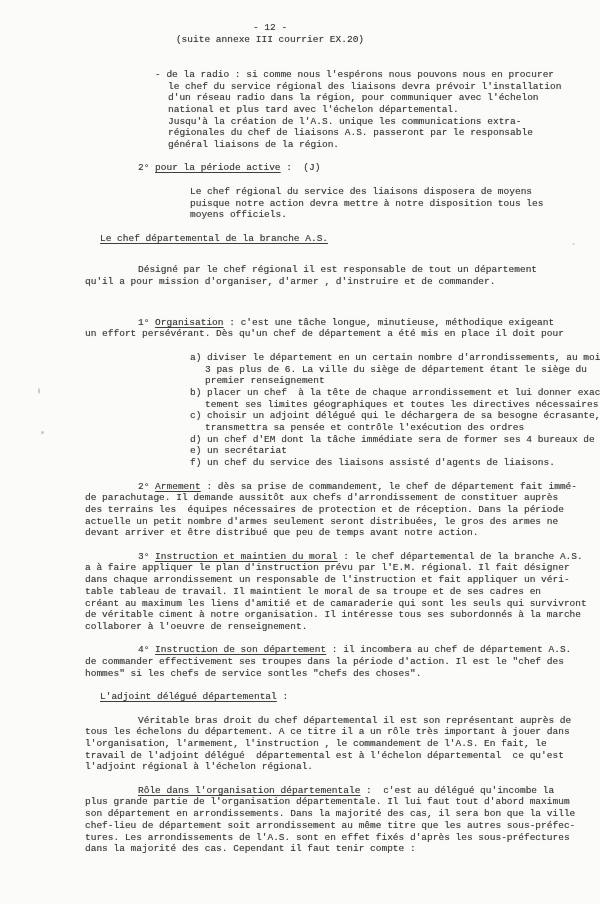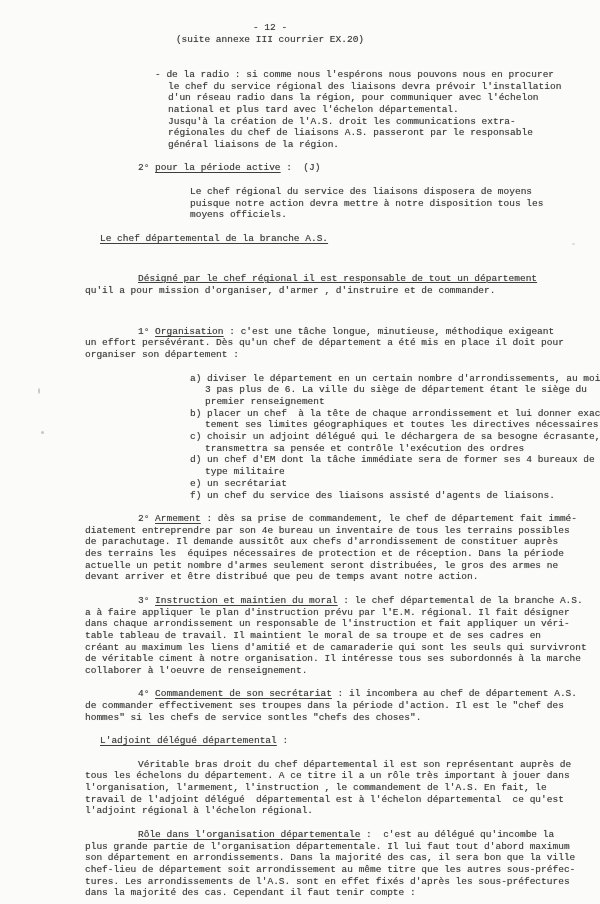--- a/index.html
+++ b/index.html
@@ -43,58 +43,55 @@
 <div class="page">
 
   <div class="line ic">- 12 -</div>
   <div class="line ic">(suite annexe III courrier EX.20)</div>
 
   <div id="doc-body">
       <div class="line i3" style="margin-top: 23.4px;"><span>- de la radio : si comme nous l'espérons nous pouvons nous en procurer</span></div>
       <div class="line i4"><span>le chef du service régional des liaisons devra prévoir l'installation</span></div>
       <div class="line i4"><span>d'un réseau radio dans la région, pour communiquer avec l'échelon</span></div>
       <div class="line i4"><span>national et plus tard avec l'échelon départemental.</span></div>
-      <div class="line i4"><span>Jusqu'à la création de l'A.S. droit les communications extra-</span></div>
+      <div class="line i4"><span>Jusqu'à la création de l'A.S. unique les communications extra-</span></div>
       <div class="line i4"><span>régionales du chef de liaisons A.S. passeront par le responsable</span></div>
       <div class="line i4"><span>général liaisons de la région.</span></div>
       <div class="line i2" style="margin-top: 11.7px;"><span>2° </span><span class="u">pour la période active</span><span> :  (J)</span></div>
       <div class="line i5" style="margin-top: 11.7px;"><span>Le chef régional du service des liaisons disposera de moyens</span></div>
       <div class="line i5"><span>puisque notre action devra mettre à notre disposition tous les</span></div>
       <div class="line i5"><span>moyens officiels.</span></div>
       <div class="line i1" style="margin-top: 11.7px;"><span class="u">Le chef départemental de la branche A.S.</span></div>
-      <div class="line i2" style="margin-top: 29px; text-decoration: underline;"><span>Désigné par le chef régional il est responsable de tout un département</span></div>
+      <div class="line i2" style="margin-top: 20px;"><span>Désigné par le chef régional il est responsable de tout un département</span></div>
       <div class="line i0"><span>qu'il a pour mission d'organiser, d'armer , d'instruire et de commander.</span></div>
       <div class="line i2" style="margin-top: 29px;"><span>1° </span><span class="u">Organisation</span><span> : c'est une tâche longue, minutieuse, méthodique exigeant</span></div>
       <div class="line i0"><span>un effort persévérant. Dès qu'un chef de département a été mis en place il doit pour</span></div>
-      <div class="line i0"><span>organiser son département :</span></div>
       <div class="line i5" style="margin-top: 11.7px;"><span>a) diviser le département en un certain nombre d'arrondissements, au moins</span></div>
       <div class="line i6"><span>3 pas plus de 6. La ville du siège de département étant le siège du</span></div>
       <div class="line i6"><span>premier renseignement</span></div>
       <div class="line i5"><span>b) placer un chef  à la tête de chaque arrondissement et lui donner exac-</span></div>
       <div class="line i6"><span>tement ses limites géographiques et toutes les directives nécessaires</span></div>
       <div class="line i5"><span>c) choisir un adjoint délégué qui le déchargera de sa besogne écrasante,</span></div>
       <div class="line i6"><span>transmettra sa pensée et contrôle l'exécution des ordres</span></div>
       <div class="line i5"><span>d) un chef d'EM dont la tâche immédiate sera de former ses 4 bureaux de</span></div>
-      <div class="line i6"><span>type militaire</span></div>
       <div class="line i5"><span>e) un secrétariat</span></div>
       <div class="line i5"><span>f) un chef du service des liaisons assisté d'agents de liaisons.</span></div>
       <div class="line i2" style="margin-top: 11.7px;"><span>2° </span><span class="u">Armement</span><span> : dès sa prise de commandement, le chef de département fait immé-</span></div>
-      <div class="line i0"><span>diatement entreprendre par son 4e bureau un inventaire de tous les terrains possibles</span></div>
       <div class="line i0"><span>de parachutage. Il demande aussitôt aux chefs d'arrondissement de constituer auprès</span></div>
       <div class="line i0"><span>des terrains les  équipes nécessaires de protection et de réception. Dans la période</span></div>
       <div class="line i0"><span>actuelle un petit nombre d'armes seulement seront distribuées, le gros des armes ne</span></div>
       <div class="line i0"><span>devant arriver et être distribué que peu de temps avant notre action.</span></div>
       <div class="line i2" style="margin-top: 11.7px;"><span>3° </span><span class="u">Instruction et maintien du moral</span><span> : le chef départemental de la branche A.S.</span></div>
       <div class="line i0"><span>a à faire appliquer le plan d'instruction prévu par l'E.M. régional. Il fait désigner</span></div>
       <div class="line i0"><span>dans chaque arrondissement un responsable de l'instruction et fait appliquer un véri-</span></div>
       <div class="line i0"><span>table tableau de travail. Il maintient le moral de sa troupe et de ses cadres en</span></div>
       <div class="line i0"><span>créant au maximum les liens d'amitié et de camaraderie qui sont les seuls qui survivront</span></div>
       <div class="line i0"><span>de véritable ciment à notre organisation. Il intéresse tous ses subordonnés à la marche</span></div>
       <div class="line i0"><span>collaborer à l'oeuvre de renseignement.</span></div>
-      <div class="line i2" style="margin-top: 11.7px;"><span>4° </span><span class="u">Commandement de son secrétariat</span><span> : il incombera au chef de département A.S.</span></div>
+      <div class="line i2" style="margin-top: 11.7px;"><span>4° </span><span class="u">Instruction de son département</span><span> : il incombera au chef de département A.S.</span></div>
       <div class="line i0"><span>de commander effectivement ses troupes dans la période d'action. Il est le "chef des</span></div>
       <div class="line i0"><span>hommes" si les chefs de service sontles "chefs des choses".</span></div>
       <div class="line i1" style="margin-top: 11.7px;"><span class="u">L'adjoint délégué départemental</span><span> :</span></div>
       <div class="line i2" style="margin-top: 11.7px;"><span>Véritable bras droit du chef départemental il est son représentant auprès de</span></div>
       <div class="line i0"><span>tous les échelons du département. A ce titre il a un rôle très important à jouer dans</span></div>
       <div class="line i0"><span>l'organisation, l'armement, l'instruction , le commandement de l'A.S. En fait, le</span></div>
       <div class="line i0"><span>travail de l'adjoint délégué  départemental est à l'échelon départemental  ce qu'est</span></div>
       <div class="line i0"><span>l'adjoint régional à l'échelon régional.</span></div>
       <div class="line i2" style="margin-top: 11.7px;"><span class="u">Rôle dans l'organisation départementale</span><span> :  c'est au délégué qu'incombe la</span></div>
       <div class="line i0"><span>plus grande partie de l'organisation départementale. Il lui faut tout d'abord maximum</span></div>

